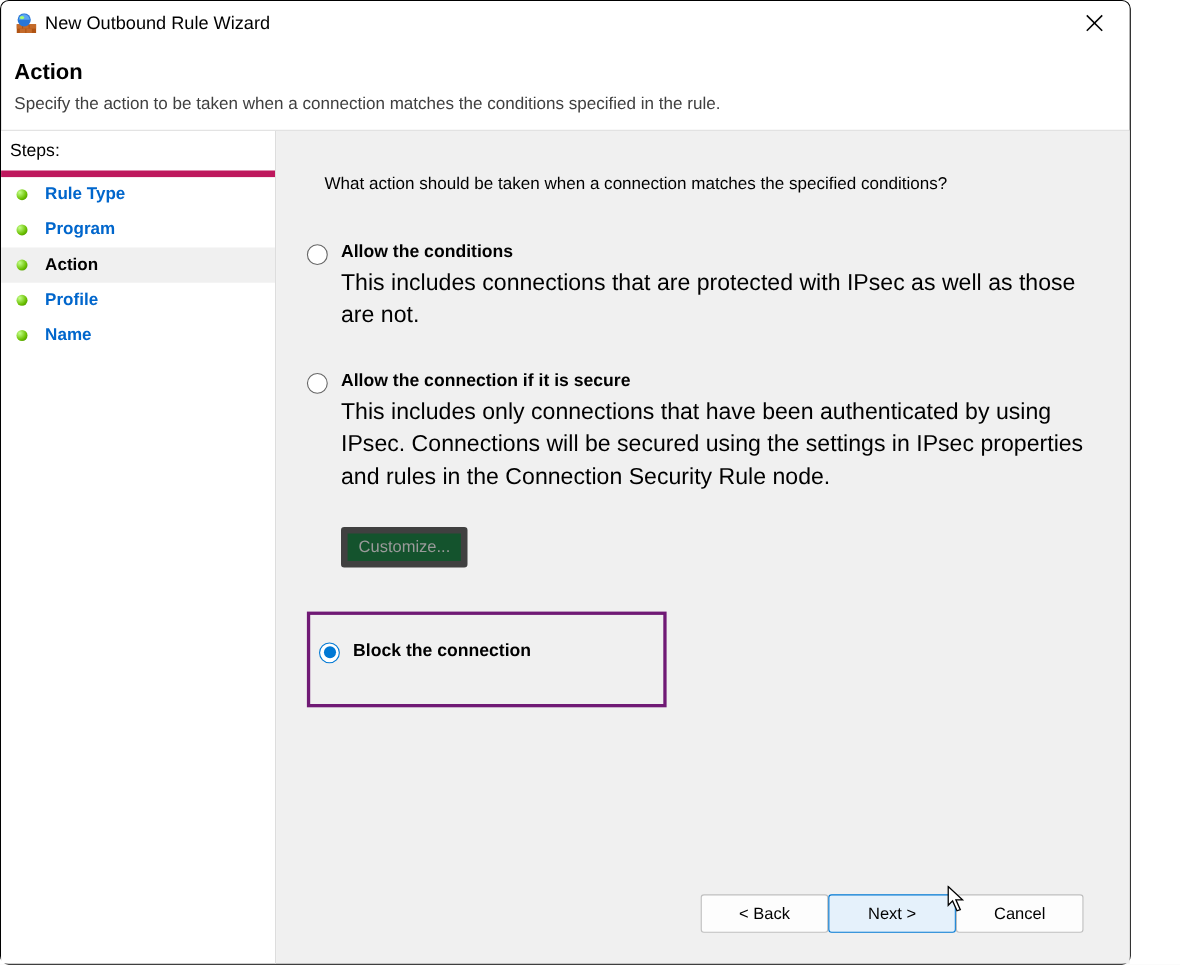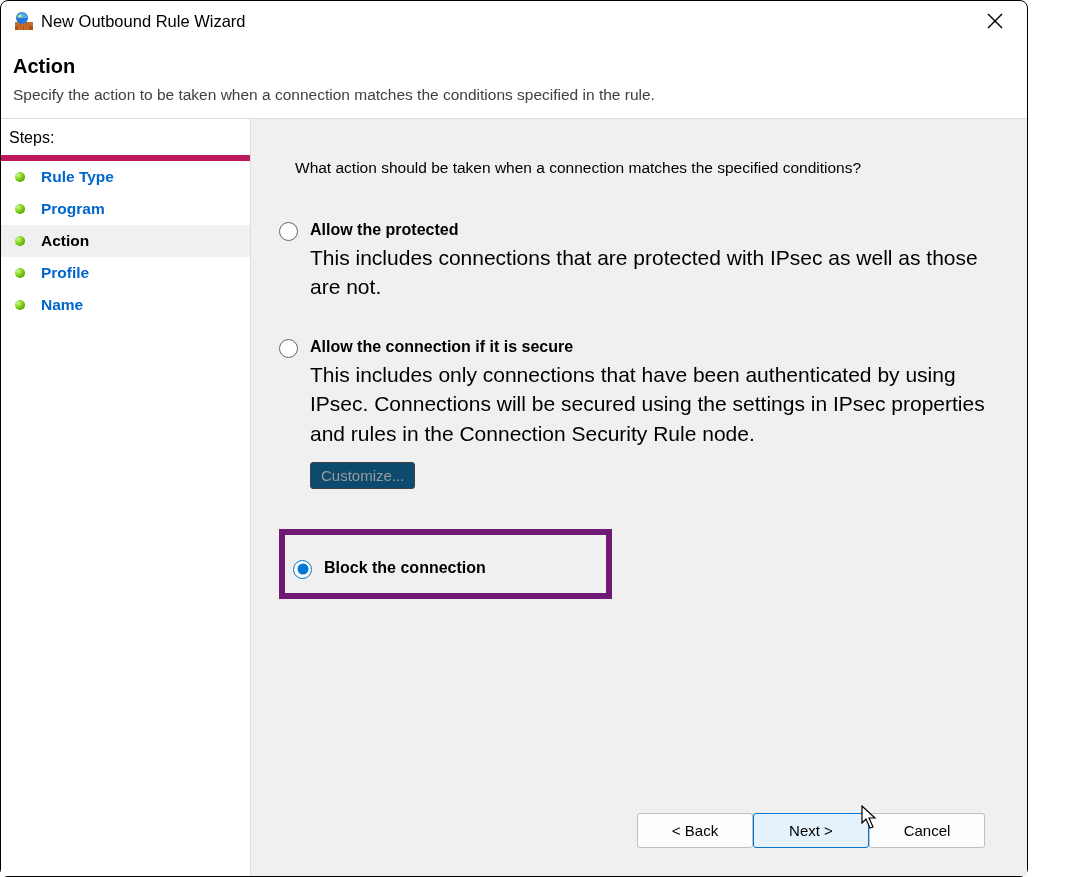--- a/index.html
+++ b/index.html
@@ -154,32 +154,32 @@
     color: #000;
     margin: 0 0 4px 0;
   }
   .option-desc {
     font-size: 21px;
     color: #000;
     line-height: 1.4;
     margin: 0;
   }
   .customize-btn {
-    margin-top: 14px;
+    margin-top: 31px;
     padding: 4px 10px;
     font-size: 15px;
-    border: 1px solid #404040;
-    background: #0c4a6e;
+    border: 6px solid #404040;
+    background: #14532d;
     color: #9a9a9a;
     border-radius: 3px;
     cursor: default;
   }
   .block-option {
-    border: 6px solid #701a75;
-    padding: 24px 120px 14px 8px;
+    border: 3px solid #701a75;
+    padding: 24px 120px 37px 8px;
     display: inline-flex;
     width: auto;
     margin-top: 10px;
     text-align: right;
   }
   .button-row {
     margin-top: auto;
     display: flex;
     justify-content: flex-end;
     padding: 8px 4px 14px 0;
@@ -266,21 +266,21 @@
     </div>
 
     <div class="content">
       <p class="prompt">What action should be taken when a connection matches the specified conditions?</p>
 
       <div class="options">
 
         <div class="option">
           <span class="radio"></span>
           <div class="option-body">
-            <p class="option-title">Allow the protected</p>
+            <p class="option-title">Allow the conditions</p>
             <p class="option-desc">This includes connections that are protected with IPsec as well as those are not.</p>
           </div>
         </div>
 
         <div class="option">
           <span class="radio"></span>
           <div class="option-body">
             <p class="option-title">Allow the connection if it is secure</p>
             <p class="option-desc">This includes only connections that have been authenticated by using IPsec.  Connections will be secured using the settings in IPsec properties and rules in the Connection Security Rule node.</p>
             <button class="customize-btn" disabled="">Customize...</button>

